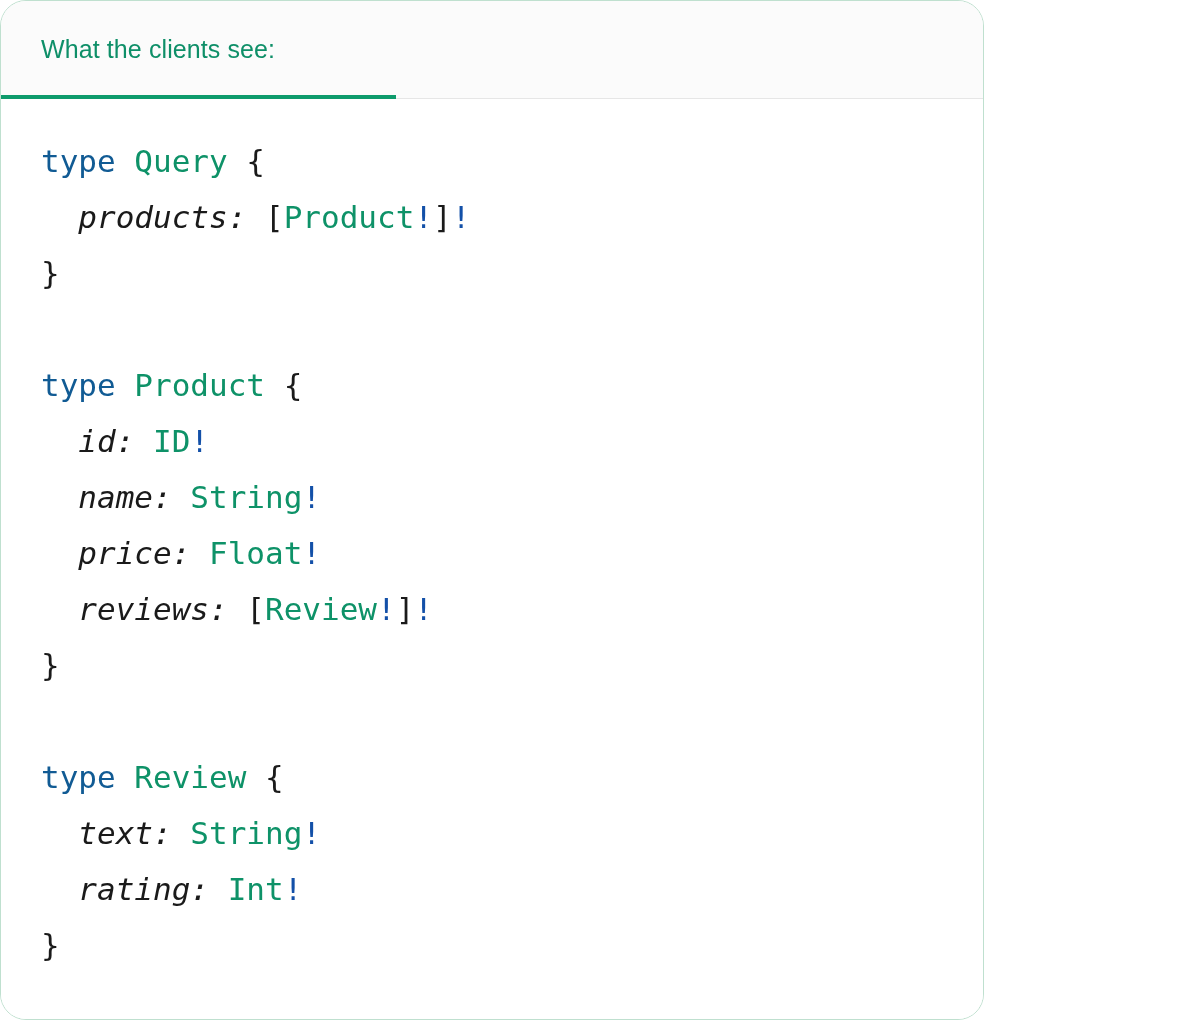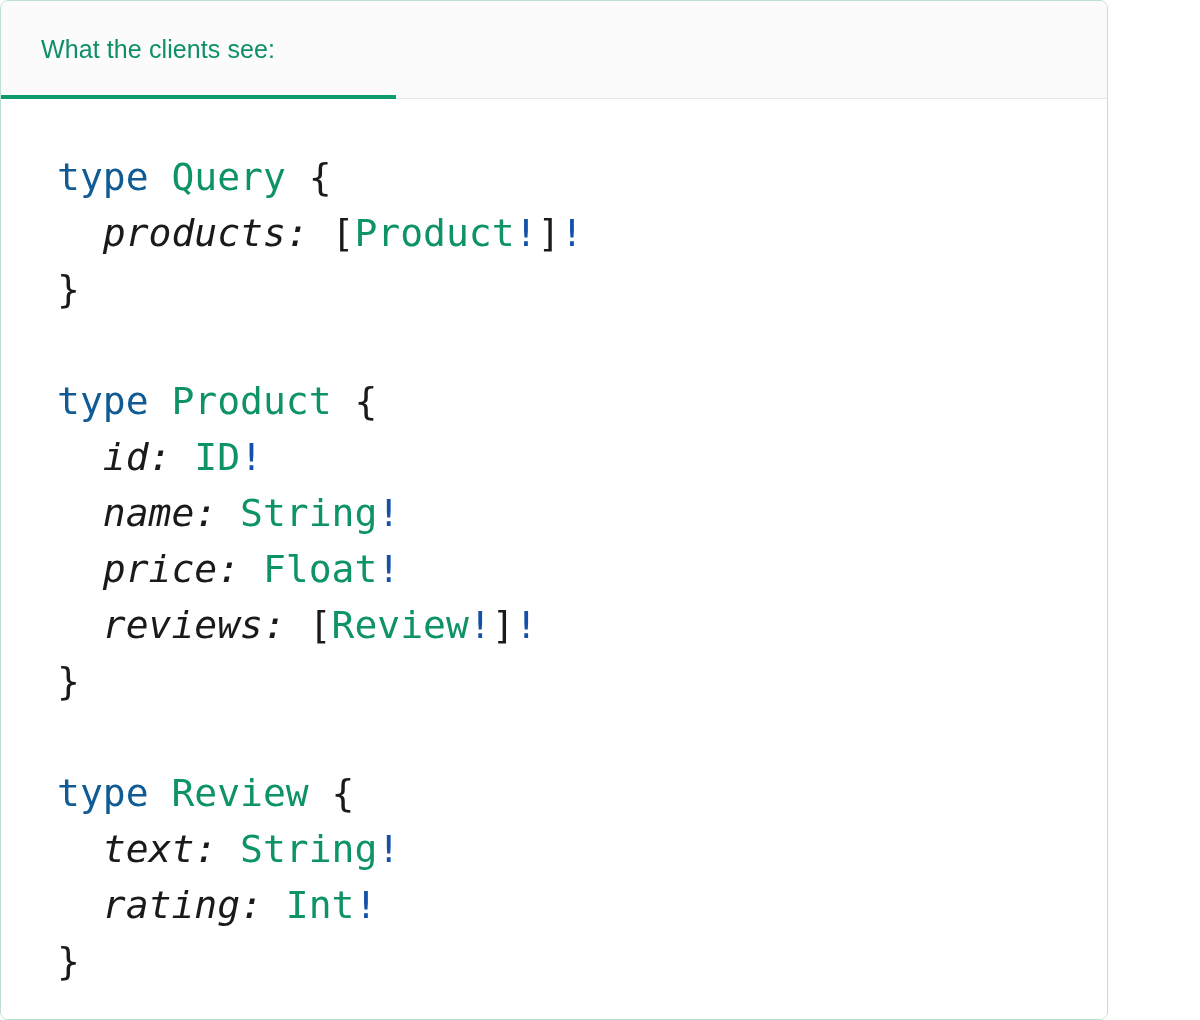--- a/index.html
+++ b/index.html
@@ -11,25 +11,25 @@
   body {
     width: 1200px;
     height: 1020px;
     font-family: "Liberation Sans", sans-serif;
     overflow: hidden;
   }
 
   .card {
     position: relative;
     box-sizing: border-box;
-    width: 1108px;
+    width: 984px;
     height: 1020px;
     background: #ffffff;
     border: 1px solid #bfe0cf;
-    border-radius: 8px;
+    border-radius: 26px;
     overflow: hidden;
   }
 
   
   .tabbar {
     position: relative;
     display: flex;
     align-items: stretch;
     height: 98px;
     background: #fbfbfb;
@@ -66,23 +66,23 @@
 
   
   .code-area {
     padding: 34px 40px 0 40px;
     box-sizing: border-box;
     background: #ffffff;
     height: 921px;
     overflow: hidden;
   }
   .code {
-    margin: 16px;
+    margin: 0;
     font-family: "DejaVu Sans Mono", "Liberation Mono", monospace;
-    font-size: 38px;
+    font-size: 31px;
     line-height: 56px;
     color: #1a1a1a;
     white-space: pre;
     tab-size: 2;
   }
   .code .line { display: block; min-height: 56px; }
   .code .blank { display: block; height: 56px; }
 
   .tok-kw    { color: #115b94; }   
   .tok-type  { color: #0e9268; }   

